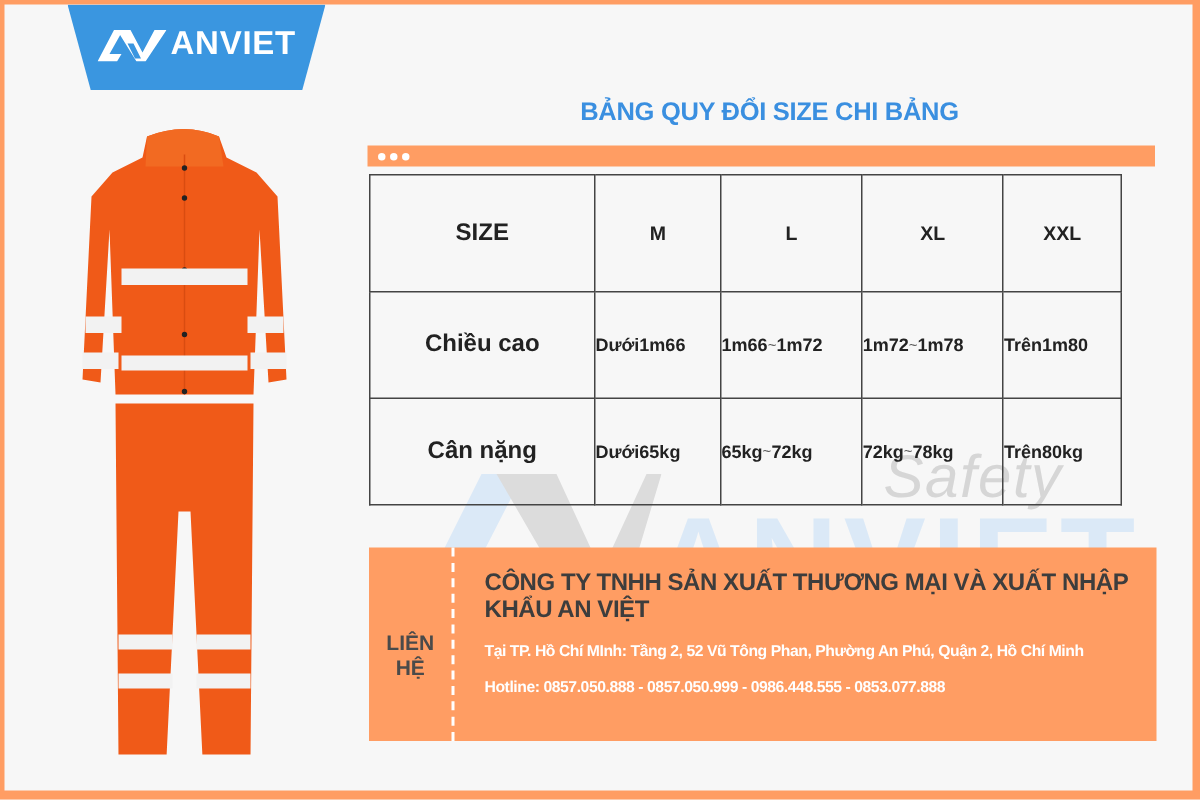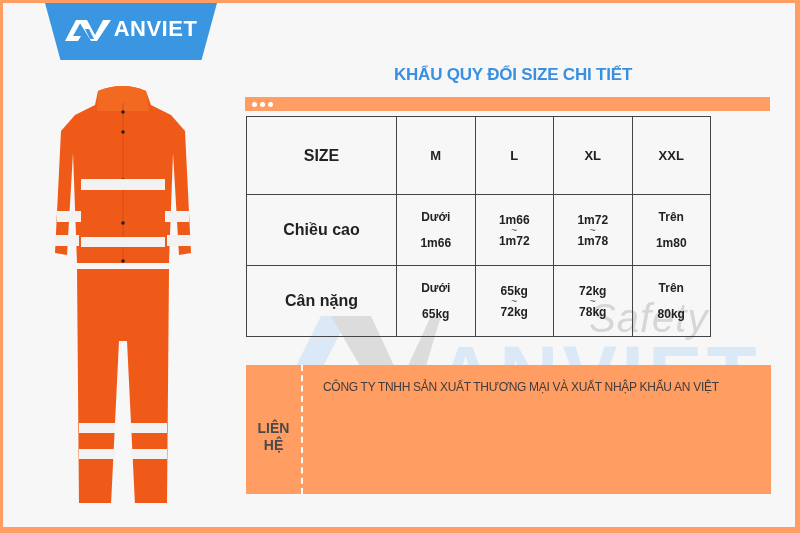--- a/index.html
+++ b/index.html
@@ -53,57 +53,57 @@
     }
     .bar {
       position: absolute; left: 242px; top: 94px;
       width: 525px; height: 14px;
       background: #ff9d63;
       display: flex; align-items: center; padding-left: 7px; gap: 3px;
     }
     .dot { width: 5px; height: 5px; border-radius: 50%; background: #fff; }
     table.size-table {
       position: absolute; left: 243px; top: 113px;
-      width: 465px; height: 221px;
+      width: 502px; height: 221px;
       border-collapse: collapse;
       z-index: 2;
     }
     table.size-table td {
       border: 1.5px solid #444;
       text-align: center;
       vertical-align: middle;
       color: #222;
       font-weight: bold;
       font-size: 12px;
     }
     .row-head td { height: 78px; }
     .row-head td.first { font-size: 16px; }
     .row-head td.size { font-size: 13px; }
     .row-data td { height: 71px; }
     .row-data td.first { font-weight: normal; font-size: 16px; font-weight: bold; }
-    .cell-lines { display: flex; flex-direction: column; align-items: center; line-height: 1; }
+    .cell-lines { display: flex; flex-direction: row; align-items: center; line-height: 1; }
     .cell-lines .tilde { font-size: 10px; font-weight: normal; height: 9px; line-height: 9px; color: #555; }
     .contact {
       position: absolute; left: 243px; top: 362px;
       width: 525px; height: 129px;
       background: #ff9d63;
       display: flex;
     }
     .contact-label {
       width: 57px; display: flex; flex-direction: column;
       align-items: center; justify-content: center;
       color: #4a4a4a; font-weight: bold; font-size: 14px; line-height: 1.2;
       border-right: 2px dashed #ffffff;
       padding-top: 14px;
     }
     .contact-body {
       flex: 1; padding-left: 20px; padding-top: 15px;
       display: flex; flex-direction: column; gap: 12px;
     }
-    .company { color: #3d3d3d; font-weight: normal; font-size: 12px; letter-spacing: -0.3px; }
+    .company { color: #3d3d3d; font-weight: bold; font-size: 16px; letter-spacing: -0.3px; }
     .contact-line { color: #fff; font-weight: bold; font-size: 10.5px; letter-spacing: -0.3px; }
     .product {
       position: absolute; left: 40px; top: 80px; width: 160px; height: 420px;
     }
   </style>
 </head>
 <body>
 
 <div class="frame">
 
@@ -148,21 +148,21 @@
 
   <div class="watermark">
     <svg width="170" height="110" viewBox="0 0 170 110" style="position:absolute;left:0;top:10px;">
       <polygon points="0,110 50,10 78,10 38,88 72,88 60,110" fill="#dbe9f7"></polygon>
       <polygon points="60,10 100,10 130,75 160,10 170,10 140,110 118,110" fill="#dcdcdc"></polygon>
     </svg>
     <span class="wm-safety">Safety</span>
     <span class="wm-text">ANVIET</span>
   </div>
 
-  <div class="title">KHẨU QUY ĐỔI SIZE CHI TIẾT</div>
+  <div class="title">BẢNG QUY ĐỔI SIZE CHI BẢNG</div>
 
   <div class="bar">
     <span class="dot"></span>
     <span class="dot"></span>
     <span class="dot"></span>
   </div>
 
   <table class="size-table">
     <tbody>
         <tr class="row-head">
@@ -237,16 +237,18 @@
   </tbody>
     </table>
 
   <div class="contact">
     <div class="contact-label">
       <span>LIÊN</span>
       <span>HỆ</span>
     </div>
     <div class="contact-body">
       <div class="company">CÔNG TY TNHH SẢN XUẤT THƯƠNG MẠI VÀ XUẤT NHẬP KHẨU AN VIỆT</div>
+      <div class="contact-line">Tại TP. Hồ Chí MInh: Tầng 2, 52 Vũ Tông Phan, Phường An Phú, Quận 2, Hồ Chí Minh</div>
+      <div class="contact-line">Hotline: 0857.050.888 - 0857.050.999 - 0986.448.555 - 0853.077.888</div>
     </div>
   </div>
 
 </div>
 
 </body></html>

